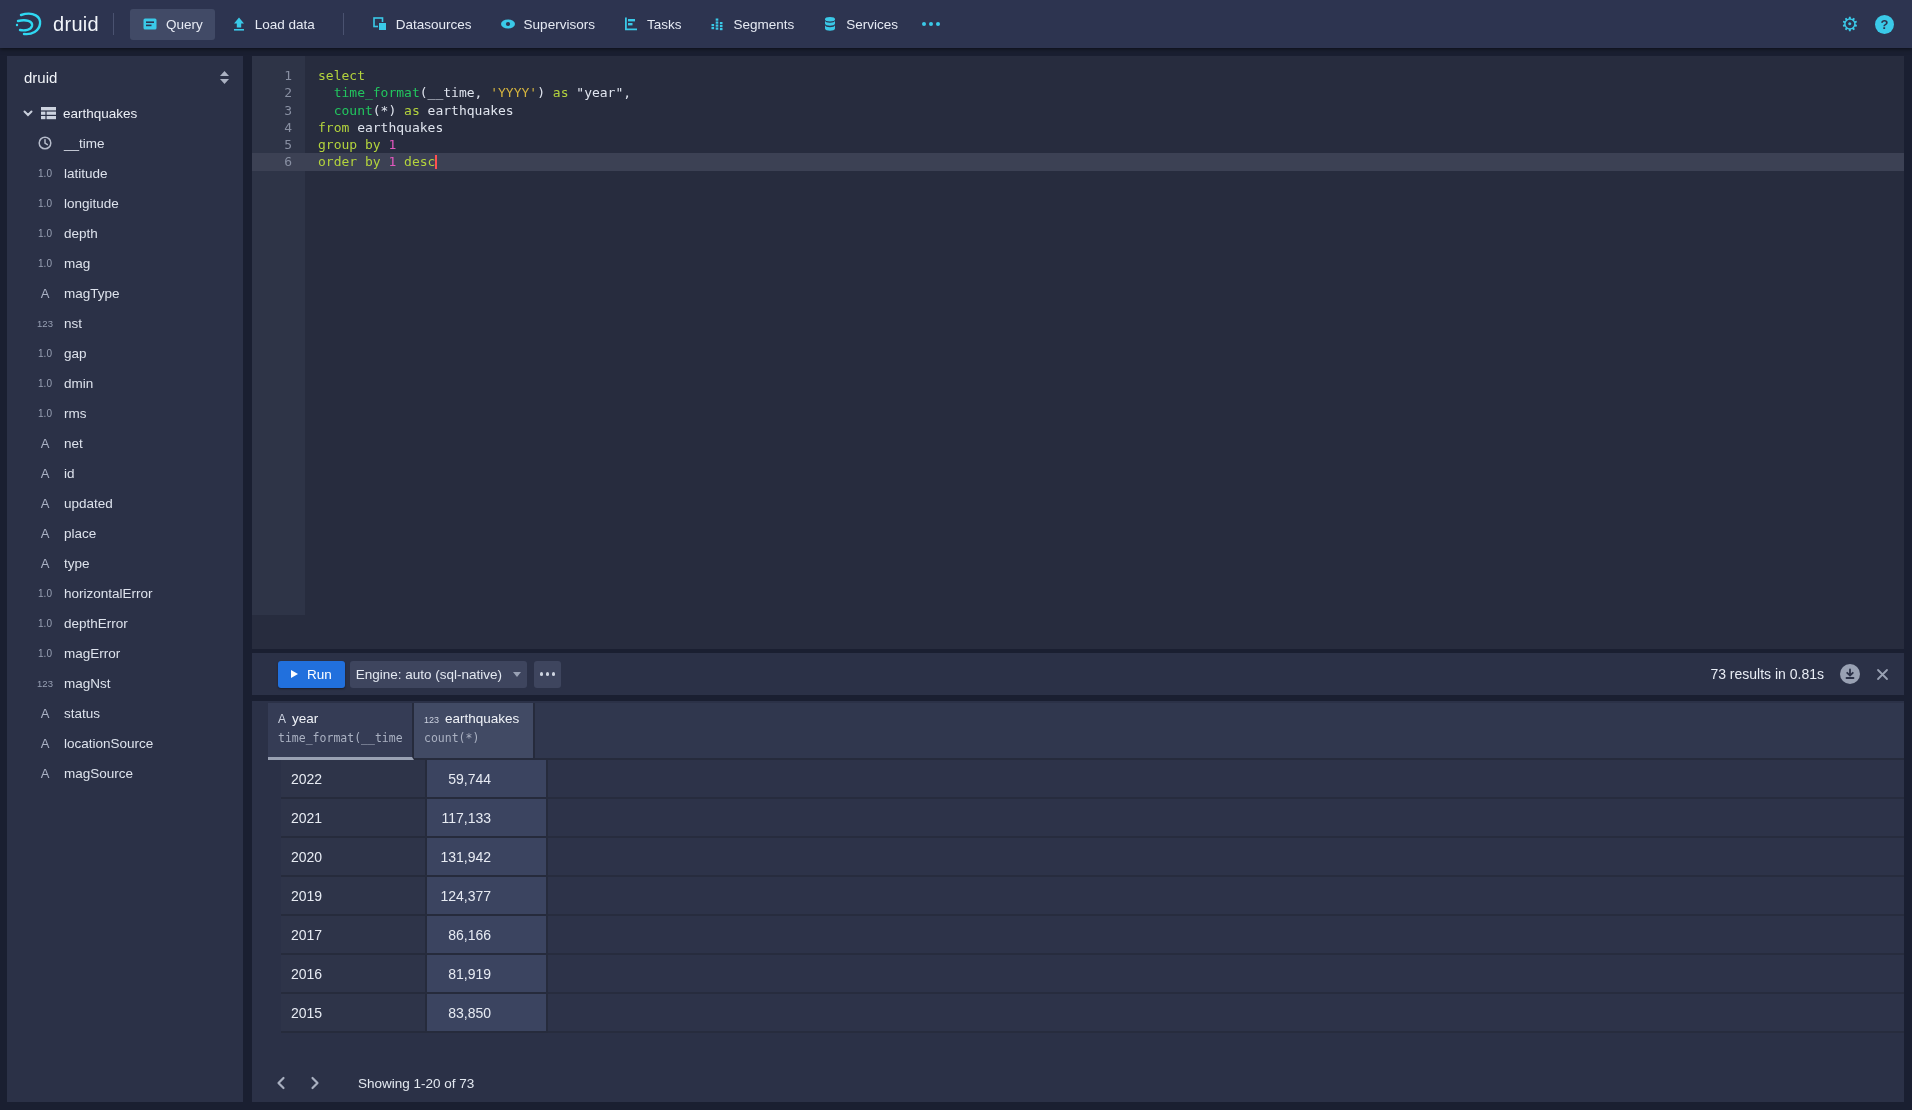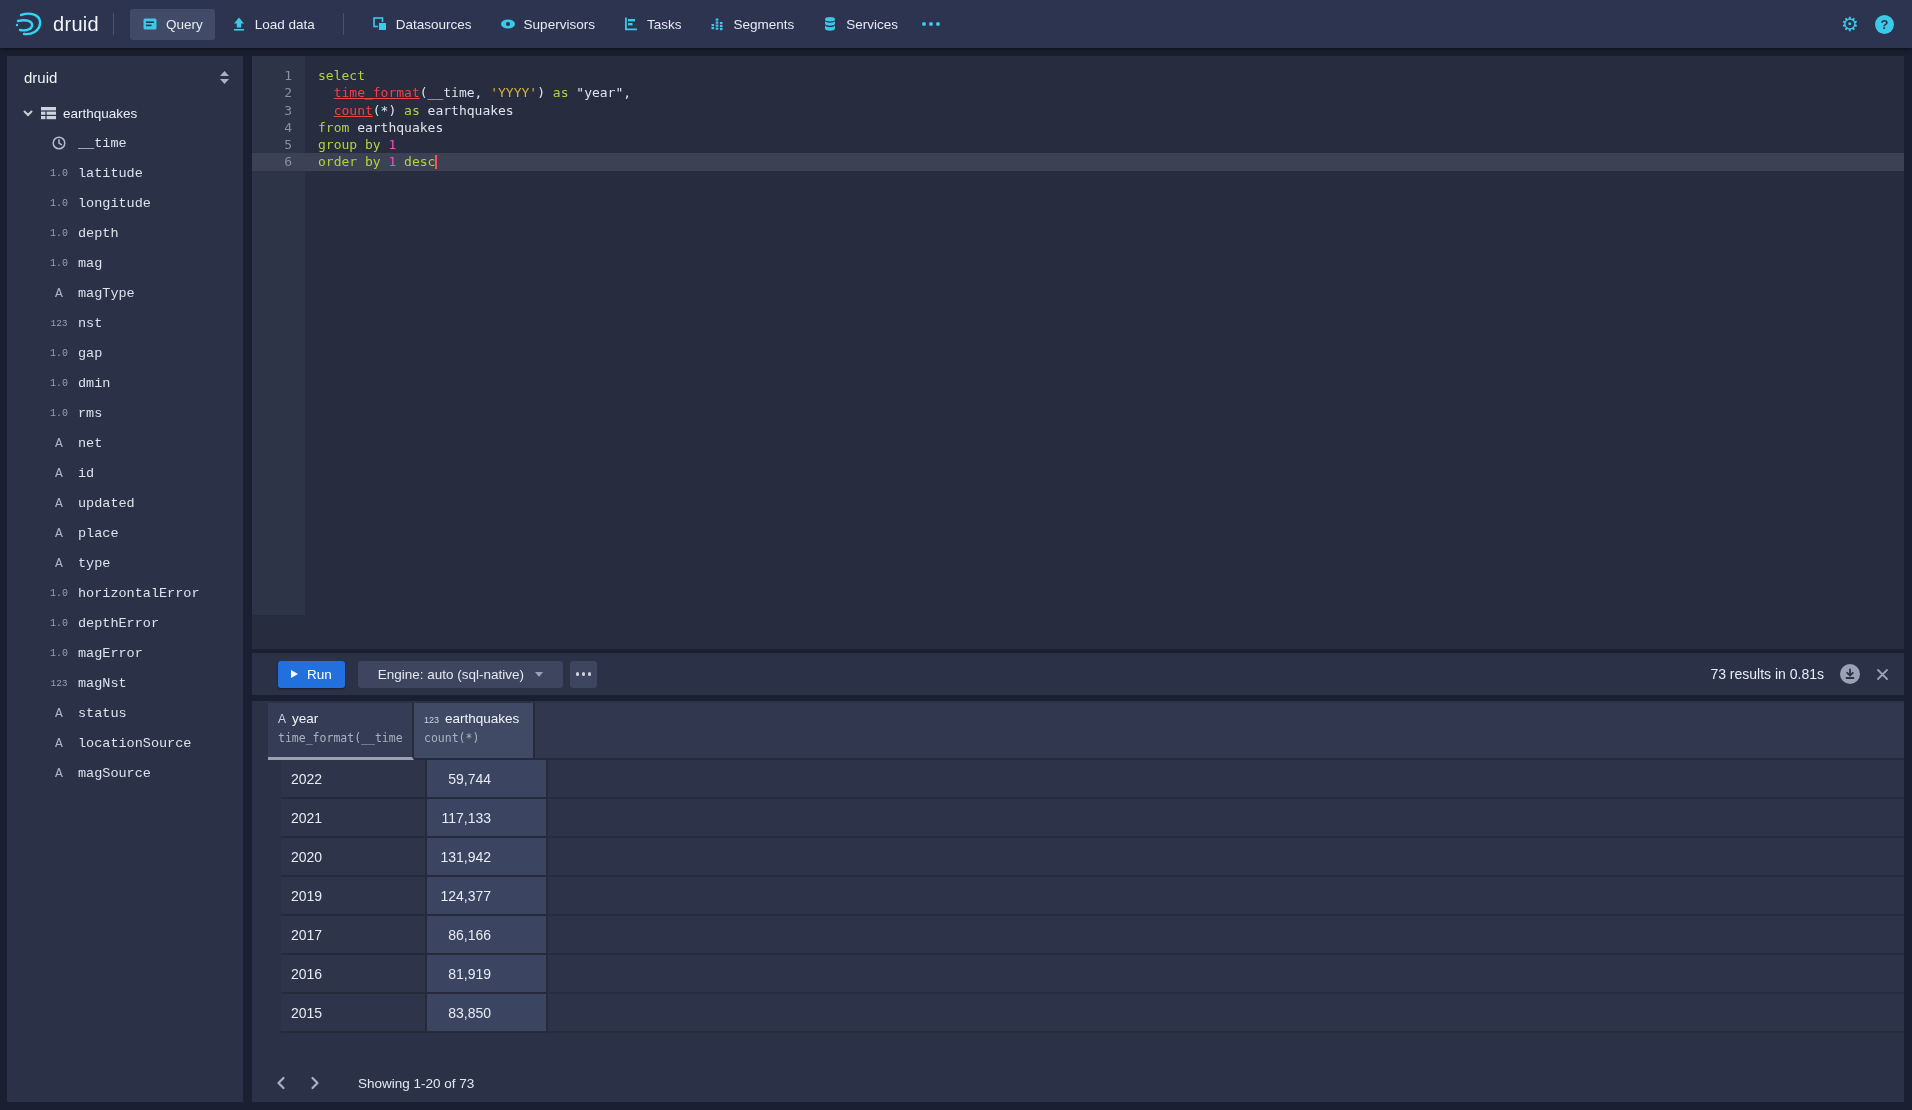--- a/index.html
+++ b/index.html
@@ -22,21 +22,21 @@
   .gear{color:#3ac9e8;font-size:20px;line-height:1;cursor:pointer;font-family:"DejaVu Sans",sans-serif;}
   .help{width:19px;height:19px;border-radius:50%;background:#3ac9e8;color:#2d3450;font-weight:bold;
         font-size:13px;display:flex;align-items:center;justify-content:center;cursor:pointer;}
 
   
   .sidebar{position:absolute;left:7px;top:56px;width:236px;height:1046px;background:#2b3147;overflow:hidden;}
   .sidebar-header{height:42px;display:flex;align-items:center;padding:0 13px 0 17px;color:#f0f3f8;font-size:15px;cursor:pointer;}
   .sort-icon{margin-left:auto;}
   .tree-item{height:30px;display:flex;align-items:center;font-size:13.5px;color:#dde2ec;cursor:pointer;}
   .table-row{padding-left:15px;gap:7px;color:#eceff6;}
-  .col-item{padding-left:40px;font-family:Liberation Mono, monospace;}
+  .col-item{padding-left:26px;}
   .type-icon{width:24px;display:flex;justify-content:center;color:#98a0b4;flex:none;}
   .type-icon.float{font-size:10px;letter-spacing:0;}
   .type-icon.long{font-size:9.5px;}
   .type-icon.string{font-size:13px;color:#aab1c4;}
   .col-label{margin-left:7px;}
 
   
   .editor-panel{position:absolute;left:252px;top:56px;width:1652px;height:593px;background:#272c3e;}
   .tabstrip{height:34px;background:#2b3145;display:flex;align-items:stretch;}
   .tab{margin-left:14px;display:flex;align-items:center;gap:11px;padding:0 13px;background:#373e55;
@@ -44,32 +44,32 @@
   .tab-close{color:#9aa1b3;cursor:pointer;display:flex;}
   .newtab{align-self:center;margin-left:13px;color:#ced4e0;font-size:19px;cursor:pointer;padding:0 6px;}
   .editor{position:relative;height:559px;cursor:text;}
   .gutter-bg{position:absolute;left:0;top:0;bottom:0;width:53px;background:#2e3447;}
   .code-lines{position:relative;padding-top:11px;font-family:"DejaVu Sans Mono",monospace;font-size:13px;line-height:17.3px;}
   .codeline{display:flex;white-space:pre;}
   .codeline.active{background:#3c4154;}
   .gnum{width:53px;flex:none;text-align:right;padding-right:13px;box-sizing:border-box;color:#888fa2;}
   .ctext{padding-left:13px;color:#dfe4ee;}
   .tok-kw{color:#b3d33d;}
-  .tok-fn{color:#ef4444;text-decoration:underline;}
+  .tok-fn{color:#22c55e;}
   .tok-str{color:#d5b43e;}
   .tok-num{color:#e257be;}
   .cursor{display:inline-block;width:2px;height:14px;background:#ff5050;vertical-align:text-bottom;}
 
   
   .runbar{position:absolute;left:252px;top:653px;width:1652px;height:42px;background:#2b3147;
           display:flex;align-items:center;}
   .run-btn{margin-left:26px;height:27px;padding:0 13px;background:#2170dd;color:#fff;border-radius:3px;
            display:flex;align-items:center;gap:9px;font-size:13.5px;cursor:pointer;box-shadow:0 1px 2px rgba(0,0,0,.4);}
   .play-tri{width:0;height:0;border-left:7px solid #fff;border-top:4.5px solid transparent;border-bottom:4.5px solid transparent;}
-  .engine-btn{margin-left:13px;height:27px;padding:0 20px;background:#3e455e;color:#e3e8f1;border-radius:3px;
+  .engine-btn{margin-left:5px;height:27px;padding:0 6px;background:#3e455e;color:#e3e8f1;border-radius:3px;
               display:flex;align-items:center;gap:11px;font-size:13.5px;cursor:pointer;}
   .caret-down{width:0;height:0;border-top:5px solid #99a1b4;border-left:4px solid transparent;border-right:4px solid transparent;}
   .more-btn{margin-left:7px;width:27px;height:27px;background:#3e455e;border-radius:3px;display:flex;
             align-items:center;justify-content:center;gap:2.5px;cursor:pointer;}
   .more-btn i{width:3.5px;height:3.5px;border-radius:50%;background:#ced4e0;}
   .run-right{margin-left:auto;display:flex;align-items:center;gap:16px;margin-right:15px;}
   .results-summary{color:#e8ecf4;font-size:14px;}
   .dl-btn{width:20px;height:20px;border-radius:50%;background:#99a1b3;display:flex;align-items:center;justify-content:center;cursor:pointer;}
   .x-btn{color:#99a1b3;cursor:pointer;display:flex;}
 

